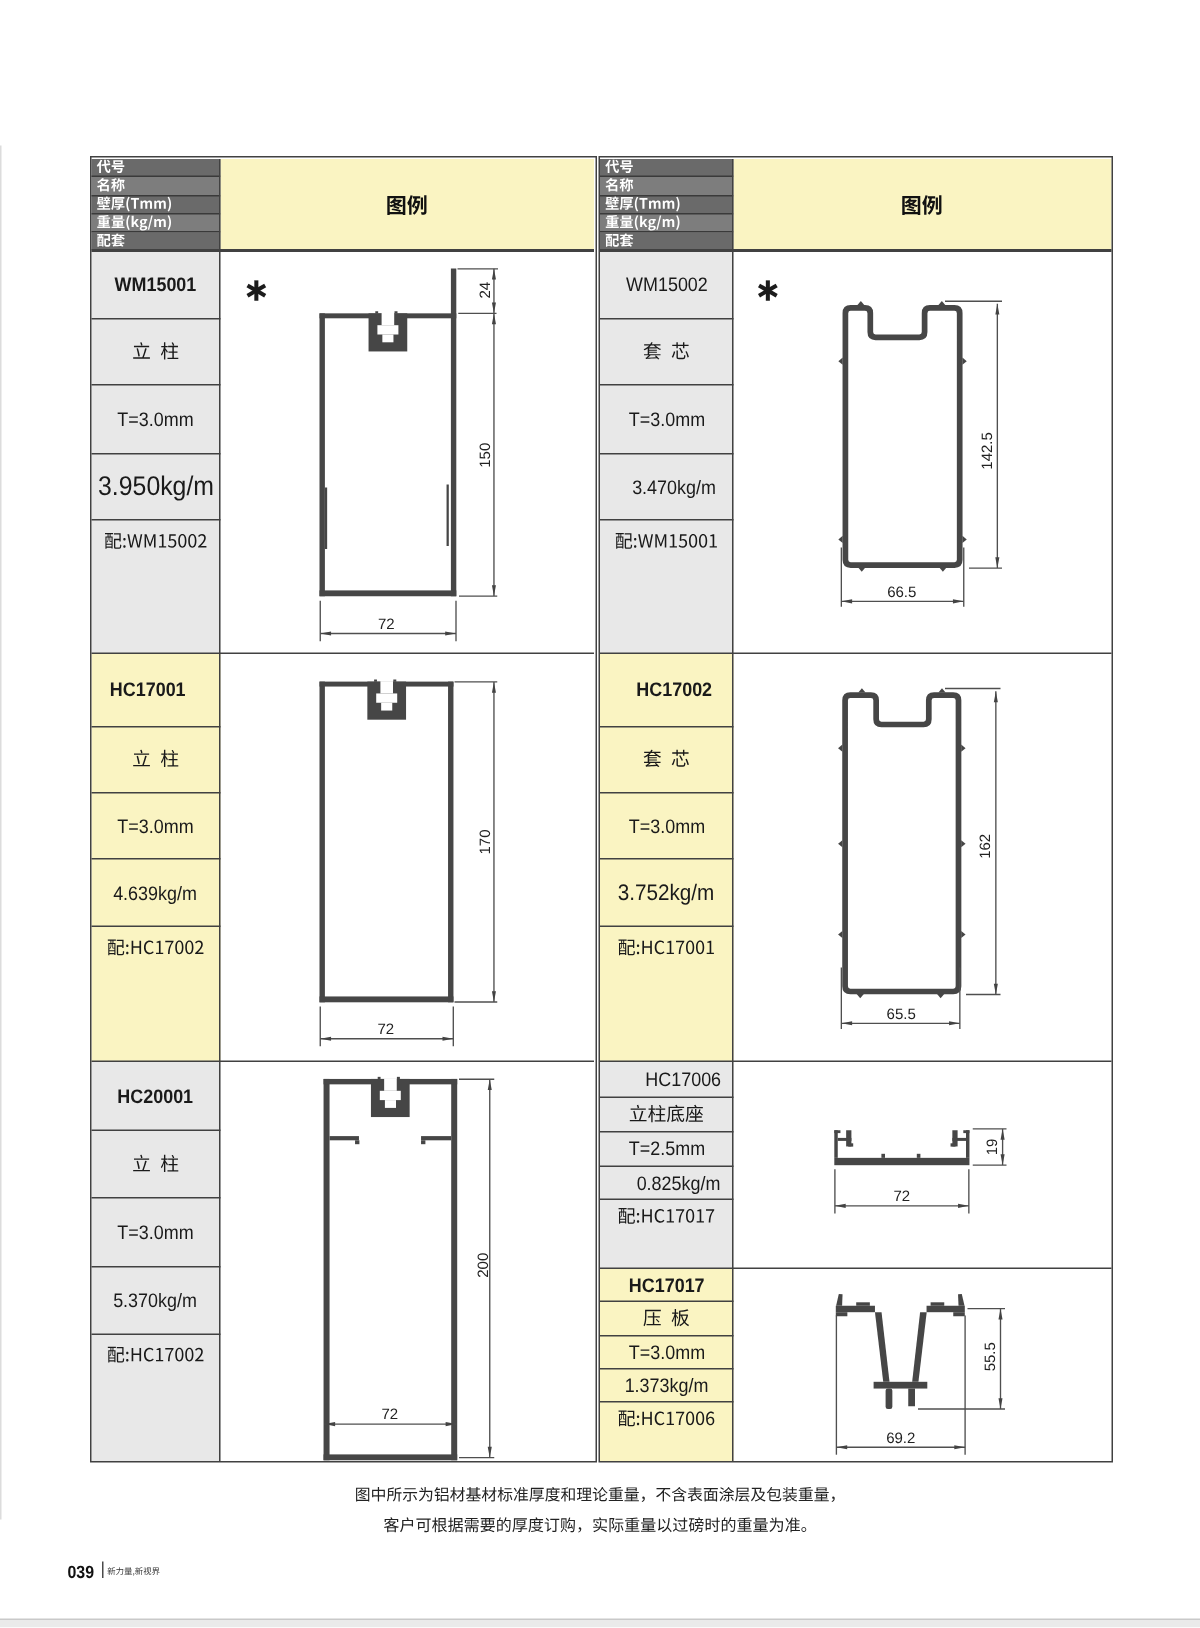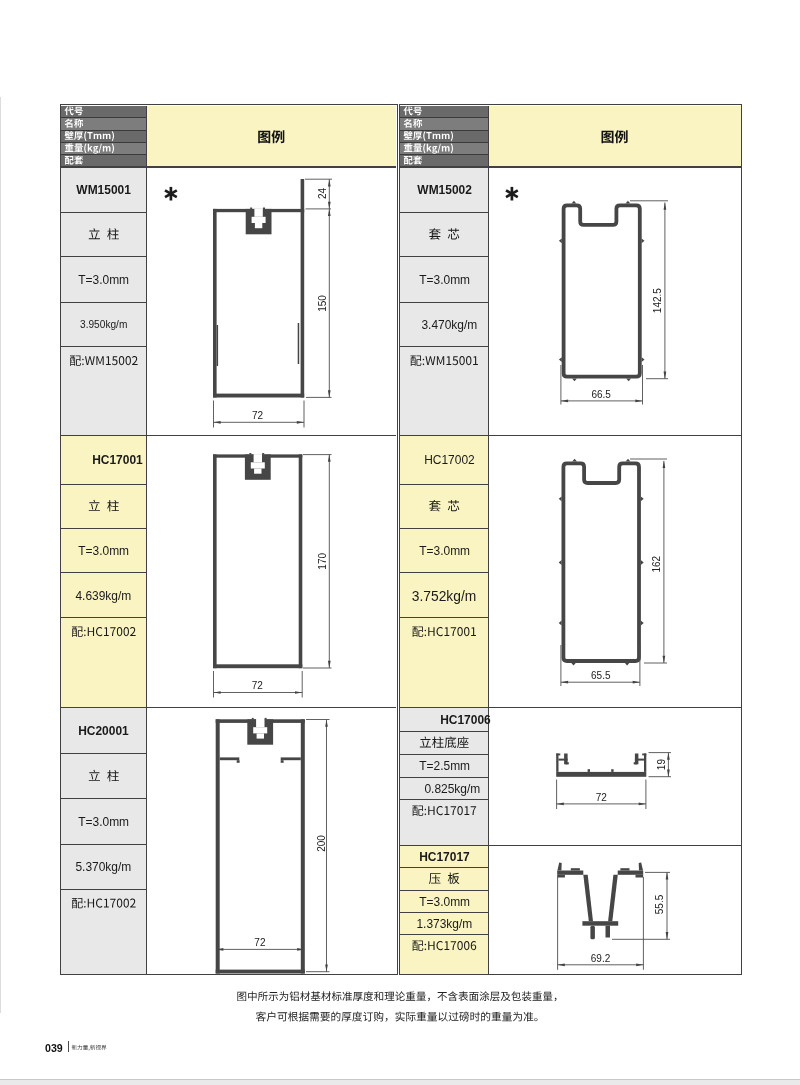--- a/index.html
+++ b/index.html
@@ -92,25 +92,25 @@
 <div class="abs" style="left:400.0px;top:844.9px;width:340.5px;height:1.2px;background:#414141"></div>
 
 <div class="cell" style="left:61.0px;top:167.0px;width:85.5px;height:45.0px;font-weight:bold;font-size:13px">
     <span style="display:inline-block;transform:scaleX(0.92)">WM15001</span>
   </div>
 
 <div class="cell" style="left:61.0px;top:256.5px;width:85.5px;height:45.5px;font-size:13px">
     <span style="display:inline-block;transform:scaleX(0.92)">T=3.0mm</span>
   </div>
 
-<div class="cell" style="left:61.0px;top:302.0px;width:85.5px;height:44.5px;font-size:11px">
+<div class="cell" style="left:61.0px;top:302.0px;width:85.5px;height:44.5px;font-size:18px">
     <span style="display:inline-block;transform:scaleX(0.92)">3.950kg/m</span>
   </div>
 
-<div class="cell" style="left:75px;top:435.5px;width:85.5px;height:48.5px;font-weight:bold;font-size:13px">
+<div class="cell" style="left:56px;top:435.5px;width:85.5px;height:48.5px;font-weight:bold;font-size:13px">
     <span style="display:inline-block;transform:scaleX(0.92)">HC17001</span>
   </div>
 
 <div class="cell" style="left:61.0px;top:528.0px;width:85.5px;height:44.5px;font-size:13px">
     <span style="display:inline-block;transform:scaleX(0.92)">T=3.0mm</span>
   </div>
 
 <div class="cell" style="left:61.0px;top:572.5px;width:85.5px;height:45.0px;font-size:13px">
     <span style="display:inline-block;transform:scaleX(0.92)">4.639kg/m</span>
   </div>
@@ -120,45 +120,45 @@
   </div>
 
 <div class="cell" style="left:61.0px;top:798.5px;width:85.5px;height:45.5px;font-size:13px">
     <span style="display:inline-block;transform:scaleX(0.92)">T=3.0mm</span>
   </div>
 
 <div class="cell" style="left:61.0px;top:844.0px;width:85.5px;height:45.0px;font-size:13px">
     <span style="display:inline-block;transform:scaleX(0.92)">5.370kg/m</span>
   </div>
 
-<div class="cell" style="left:400.0px;top:167.0px;width:88.5px;height:45.0px;font-weight:bold;font-size:13px">
+<div class="cell" style="left:400.0px;top:167.0px;width:88.5px;height:45.0px;font-weight:normal;font-size:13px">
     <span style="display:inline-block;transform:scaleX(0.92)">WM15002</span>
   </div>
 
 <div class="cell" style="left:400.0px;top:256.5px;width:88.5px;height:45.5px;font-size:13px">
     <span style="display:inline-block;transform:scaleX(0.92)">T=3.0mm</span>
   </div>
 
 <div class="cell" style="left:400.0px;top:302.0px;width:99px;height:44.5px;font-size:13px">
     <span style="display:inline-block;transform:scaleX(0.92)">3.470kg/m</span>
   </div>
 
-<div class="cell" style="left:400.0px;top:435.5px;width:98px;height:48.5px;font-weight:normal;font-size:13px">
+<div class="cell" style="left:400.0px;top:435.5px;width:98px;height:48.5px;font-weight:bold;font-size:13px">
     <span style="display:inline-block;transform:scaleX(0.92)">HC17002</span>
   </div>
 
 <div class="cell" style="left:400.0px;top:528.0px;width:88.5px;height:44.5px;font-size:13px">
     <span style="display:inline-block;transform:scaleX(0.92)">T=3.0mm</span>
   </div>
 
 <div class="cell" style="left:400.0px;top:572.5px;width:88.5px;height:45.0px;font-size:15px">
     <span style="display:inline-block;transform:scaleX(0.92)">3.752kg/m</span>
   </div>
 
-<div class="cell" style="left:421px;top:707.5px;width:88.5px;height:23.5px;font-weight:bold;font-size:13px">
+<div class="cell" style="left:411px;top:707.5px;width:88.5px;height:23.5px;font-weight:normal;font-size:13px">
     <span style="display:inline-block;transform:scaleX(0.92)">HC17006</span>
   </div>
 
 <div class="cell" style="left:400.0px;top:754.5px;width:88.5px;height:22.5px;font-size:13px">
     <span style="display:inline-block;transform:scaleX(0.92)">T=2.5mm</span>
   </div>
 
 <div class="cell" style="left:400.0px;top:777.0px;width:104px;height:22.5px;font-size:13px">
     <span style="display:inline-block;transform:scaleX(0.92)">0.825kg/m</span>
   </div>

